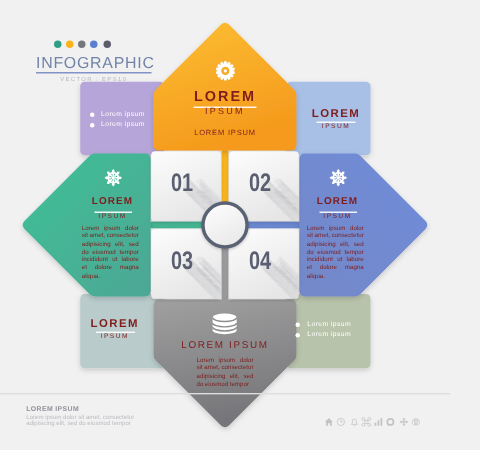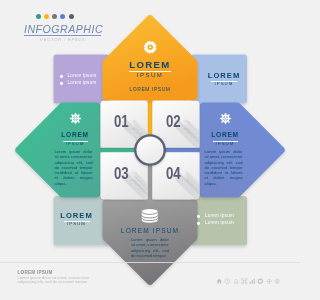--- a/index.html
+++ b/index.html
@@ -19,21 +19,21 @@
   #subtitle{position:absolute;left:24px;top:33px;width:77px;text-align:center;
             font-size:3.9px;letter-spacing:0.95px;color:#b6b6be;}
 
   
   #ftitle{left:17.5px;top:269.5px;font-size:4.6px;letter-spacing:.25px;color:#919199;font-weight:bold;}
   #fbody{left:17.5px;top:275.8px;width:82px;font-size:4.05px;line-height:4.3px;color:#bcbcc2;}
   #ficons{left:216px;top:278px;display:flex;gap:1.75px;align-items:center;}
   .fi{width:6.5px;height:6.5px;display:block;}
 
   
-  .ptxt{position:absolute;color:#0c4a6e;text-align:center;}
+  .ptxt{position:absolute;color:#7f1d1d;text-align:center;}
   .hd{font-size:8.8px;letter-spacing:1.1px;font-weight:bold;line-height:10px;}
   .rule{height:.8px;background:rgba(255,255,255,.9);margin:1.3px auto 1.4px;}
   .sb{font-size:4.8px;letter-spacing:1.25px;line-height:5.5px;}
   .bd{font-size:4.1px;line-height:5.25px;text-align:justify;text-align-last:left;
       word-spacing:-0.2px;letter-spacing:0.02px;hyphens:none;}
   .bulrow{display:flex;align-items:center;gap:4.7px;margin-bottom:1.9px;}
   .bdot{width:2.9px;height:2.9px;border-radius:50%;background:#fff;flex:none;}
   .bultxt{color:#fff;font-size:4.5px;letter-spacing:.28px;line-height:4.8px;}
   .cnum{position:absolute;font-size:17px;font-weight:bold;color:#5a5e70;letter-spacing:0px;
         transform:scaleX(.78);transform-origin:left top;line-height:17px;}
@@ -316,21 +316,21 @@
           <text x="174.1" y="181.6" font-family="&quot;Liberation Sans&quot;,sans-serif" font-size="14" font-weight="bold" letter-spacing="0.6" fill="#8d909c" opacity="0.0525">04</text>
           <text x="173.3" y="180.8" font-family="&quot;Liberation Sans&quot;,sans-serif" font-size="14" font-weight="bold" letter-spacing="0.6" fill="#8d909c" opacity="0.0537">04</text>
         </g>
       </g>
 
     <circle cx="150" cy="150" r="14.7" fill="url(#gCirc)" stroke="#5a6373" stroke-width="2.3" filter="url(#shsm)"></circle>
 
     <rect x="0" y="262" width="300" height="0.9" fill="#dedede"></rect>
   </svg>
 
-  <div class="abs" style="left:0;top:4px;width:300px;height:50px;font-style:italic;">
+  <div class="abs" style="left:0;top:17px;width:300px;height:50px;">
     <div class="dots" id="dots">
         <span class="dot" style="background: rgb(46, 158, 132);"></span>
         <span class="dot" style="background: rgb(248, 180, 26);"></span>
         <span class="dot" style="background: rgb(118, 119, 123);"></span>
         <span class="dot" style="background: rgb(90, 127, 208);"></span>
         <span class="dot" style="background: rgb(92, 92, 107);"></span>
       </div>
     <div id="title">INFOGRAPHIC</div>
     <div id="titleline"></div>
     <div id="subtitle">VECTOR : EPS10</div>

